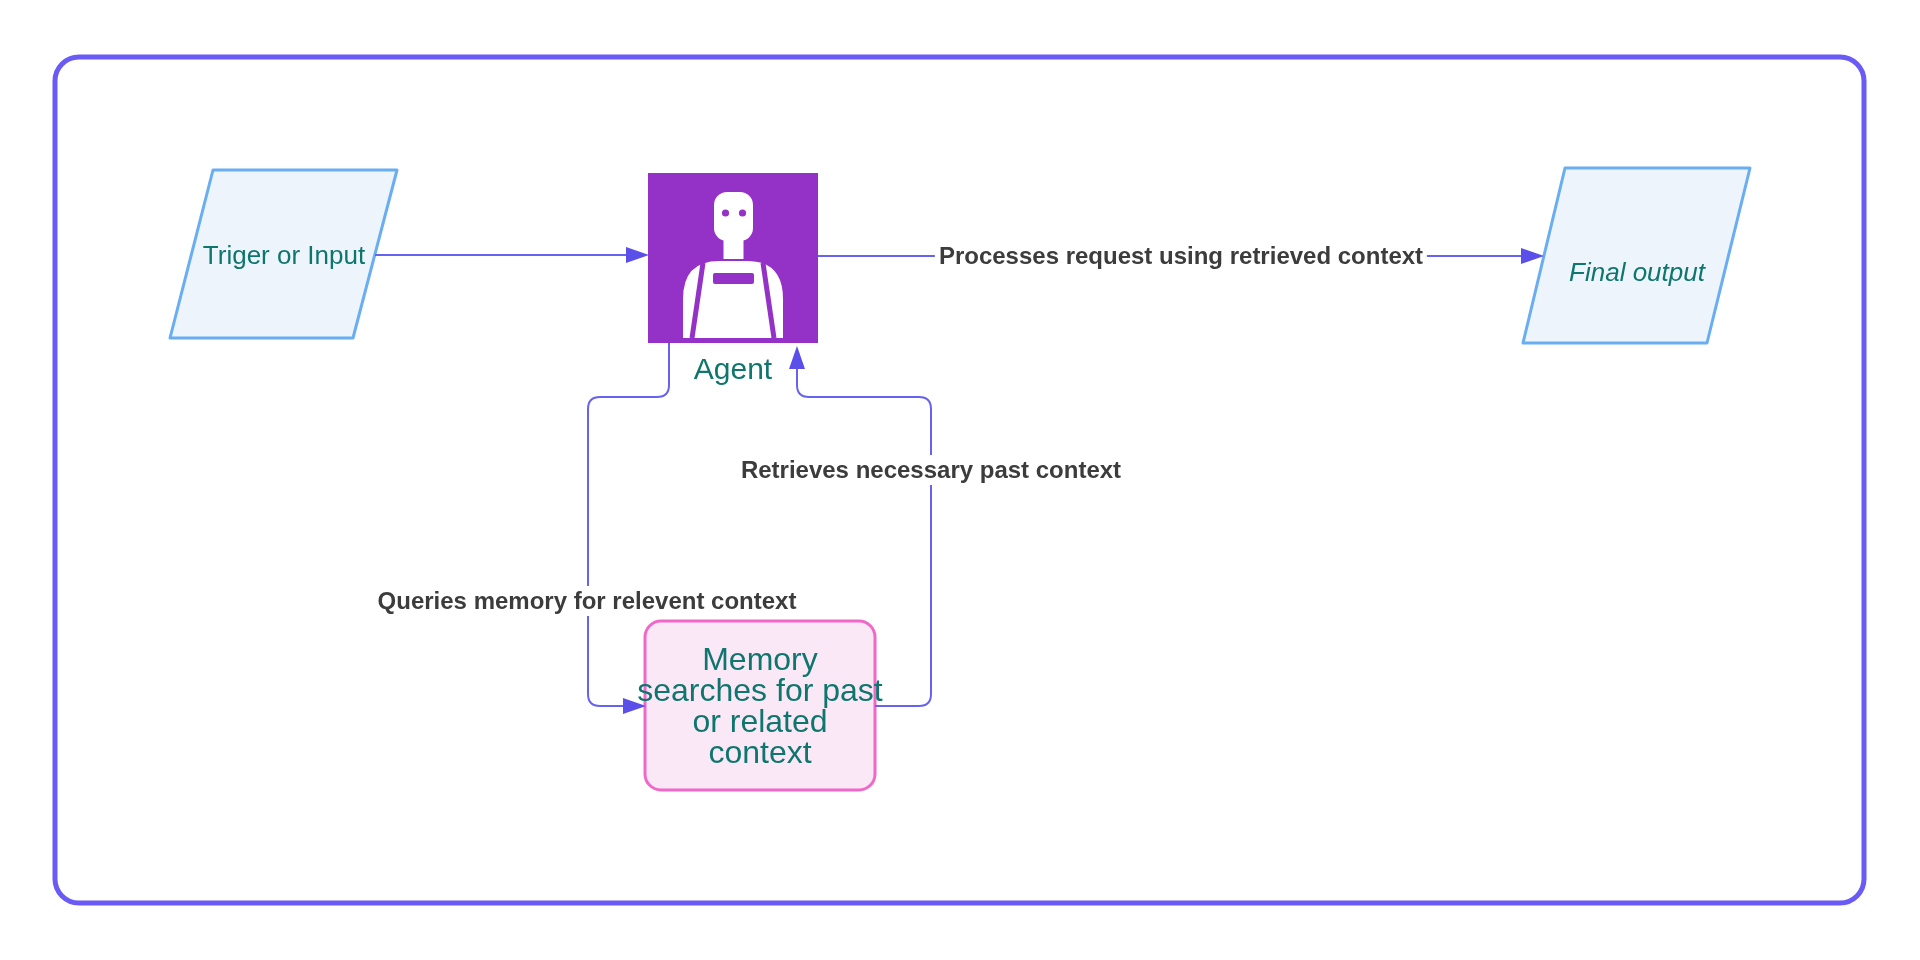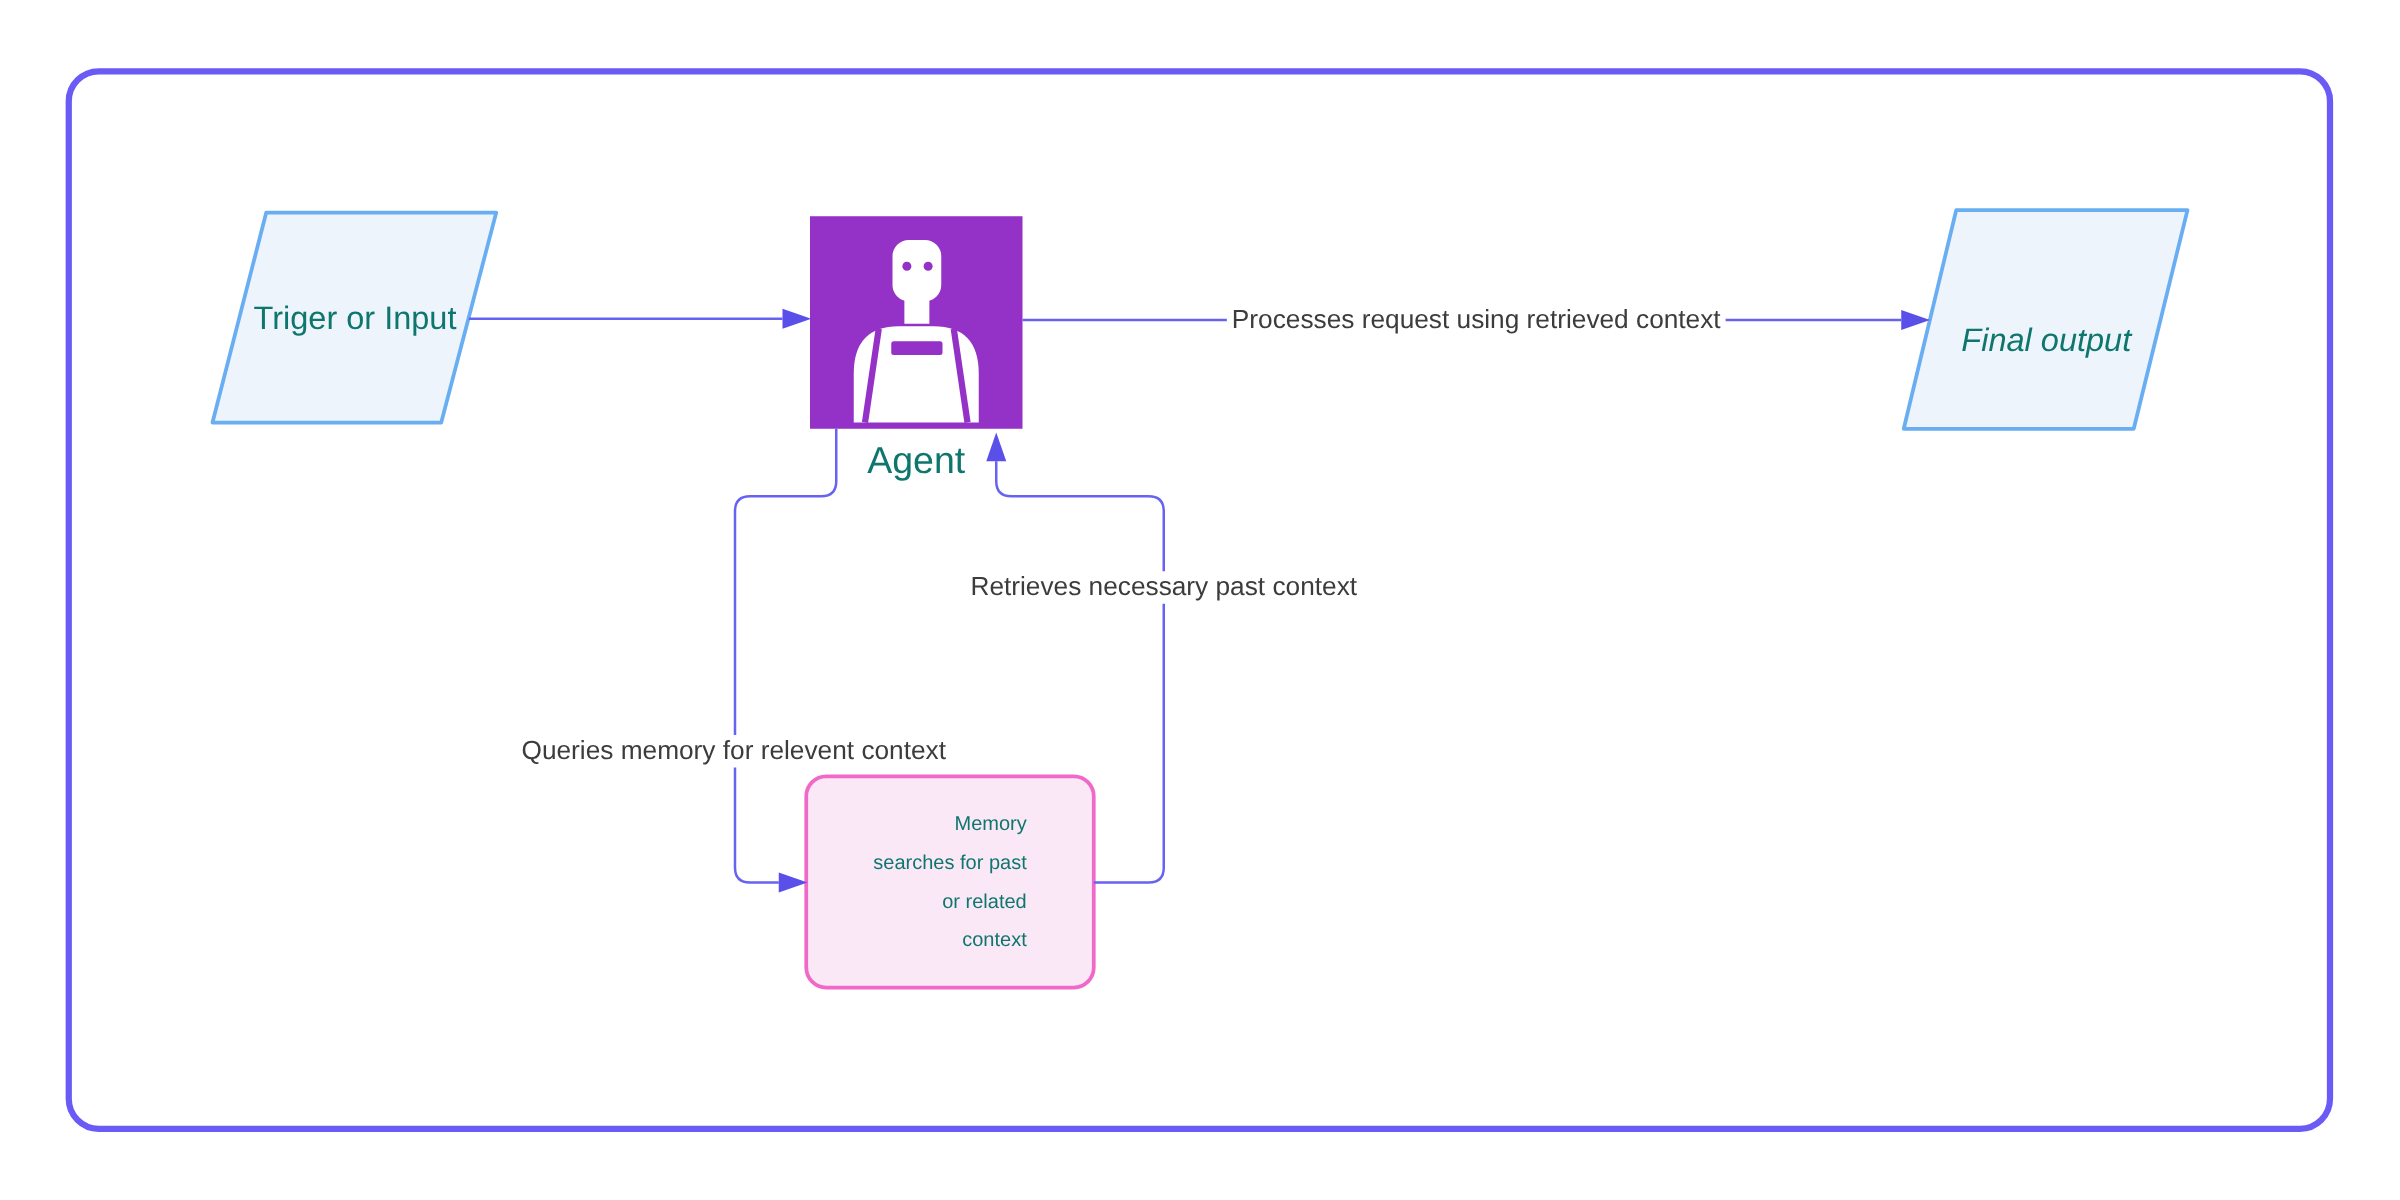--- a/index.html
+++ b/index.html
@@ -29,28 +29,27 @@
     color: #0f766e;
     text-align: center;
   }
   .node-label {
     font-size: 26px;
   }
   .agent-label {
     font-size: 30px;
   }
   .memory-label {
-    font-size: 16px;
+    font-size: 32px;
     line-height: 31px;
     white-space: pre-line;
-    text-align: right;
   }
   .edge-label {
-    font-size: 21px;
-    font-weight: 400;
+    font-size: 24px;
+    font-weight: 700;
     color: #3c3c3c;
     background: #ffffff;
     padding: 1px 4px;
   }
 </style>
 </head>
 <body>
 
 <div class="canvas">
 

